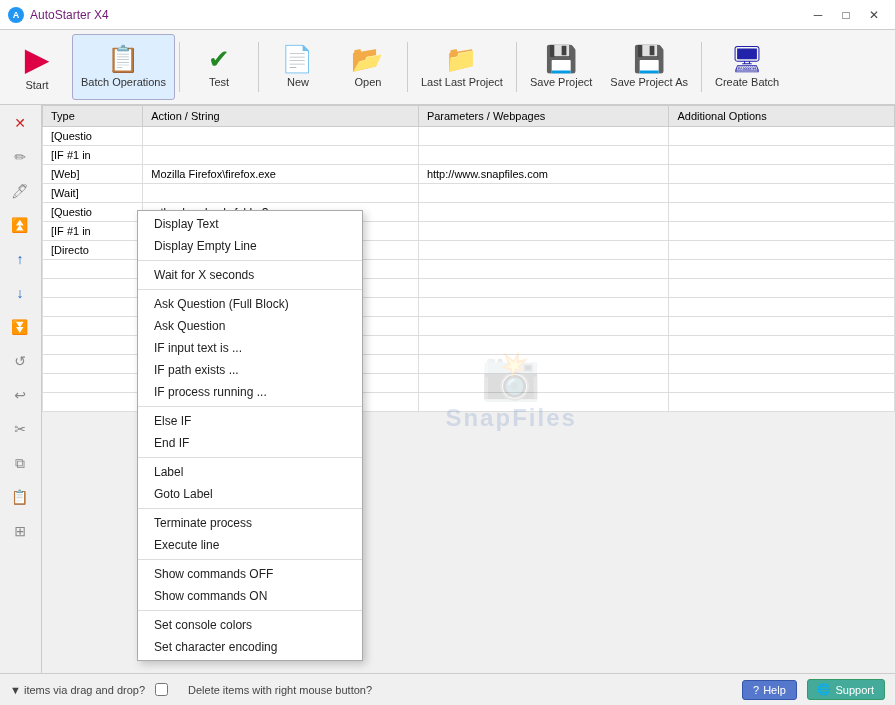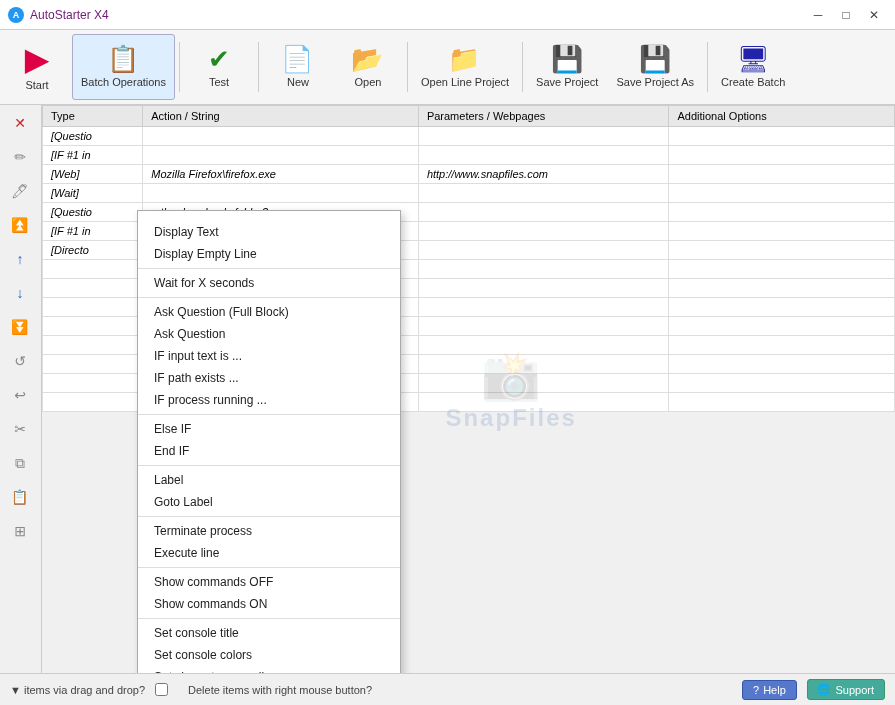--- a/index.html
+++ b/index.html
@@ -95,21 +95,20 @@
       text-align: left;
       font-size: 11px;
       font-weight: normal;
       white-space: nowrap;
     }
     .main-table td {
       border: 1px solid #ddd;
       padding: 3px 8px;
       font-size: 11px;
       white-space: nowrap;
-      font-style: italic;
     }
 
     
     .watermark {
       position: absolute;
       top: 50%;
       left: 55%;
       transform: translate(-50%, -50%);
       opacity: 0.15;
       pointer-events: none;
@@ -145,26 +144,26 @@
       display: flex;
       align-items: center;
       gap: 4px;
     }
     .help-btn { background: #5577cc; color: white; border-color: #3355aa; }
     .support-btn { background: #4a9; color: white; border-color: #396; }
     .dropdown-menu {
       position: absolute;
       top: 105px;
       left: 95px;
-      width: 264px;
+      width: 226px;
       background: white;
       border: 1px solid #aaa;
       box-shadow: 3px 3px 8px rgba(0,0,0,0.2);
       z-index: 200;
-      padding: 10px 0;
+      padding: 2px 0;
     }
     .menu-item {
       padding: 4px 16px;
       font-size: 12px;
       color: #222;
       cursor: pointer;
       white-space: nowrap;
     }
     .menu-divider {
       height: 1px;
@@ -208,21 +207,21 @@
       <span class="icon" style="color: rgb(136, 136, 136); font-size: 26px;">📄</span>
       <span class="label">New</span>
     </button>
     <button class="toolbar-btn">
       <span class="icon" style="color: rgb(255, 153, 0); font-size: 26px;">📂</span>
       <span class="label">Open</span>
     </button>
     <div class="toolbar-divider"></div>
     <button class="toolbar-btn">
       <span class="icon" style="color: rgb(255, 153, 0); font-size: 26px;">📁</span>
-      <span class="label">Open Line Project</span>
+      <span class="label">Last Last Project</span>
     </button>
     <div class="toolbar-divider"></div>
     <button class="toolbar-btn">
       <span class="icon" style="color: rgb(34, 34, 170); font-size: 26px;">💾</span>
       <span class="label">Save Project</span>
     </button>
     <button class="toolbar-btn">
       <span class="icon" style="color: rgb(34, 34, 170); font-size: 26px;">💾</span>
       <span class="label">Save Project As</span>
     </button>
@@ -380,21 +379,20 @@
           <div class="menu-divider"></div>
           <div class="menu-item">Label</div>
           <div class="menu-item">Goto Label</div>
           <div class="menu-divider"></div>
           <div class="menu-item">Terminate process</div>
           <div class="menu-item">Execute line</div>
           <div class="menu-divider"></div>
           <div class="menu-item">Show commands OFF</div>
           <div class="menu-item">Show commands ON</div>
           <div class="menu-divider"></div>
-          <div class="menu-item">Set console title</div>
           <div class="menu-item">Set console colors</div>
           <div class="menu-item">Set character encoding</div>
         </div>
     </div>
   </div>
 
   <div class="status-bar">
     <span>▼ items via drag and drop?</span>
     <label>
       <input type="checkbox" style="">

